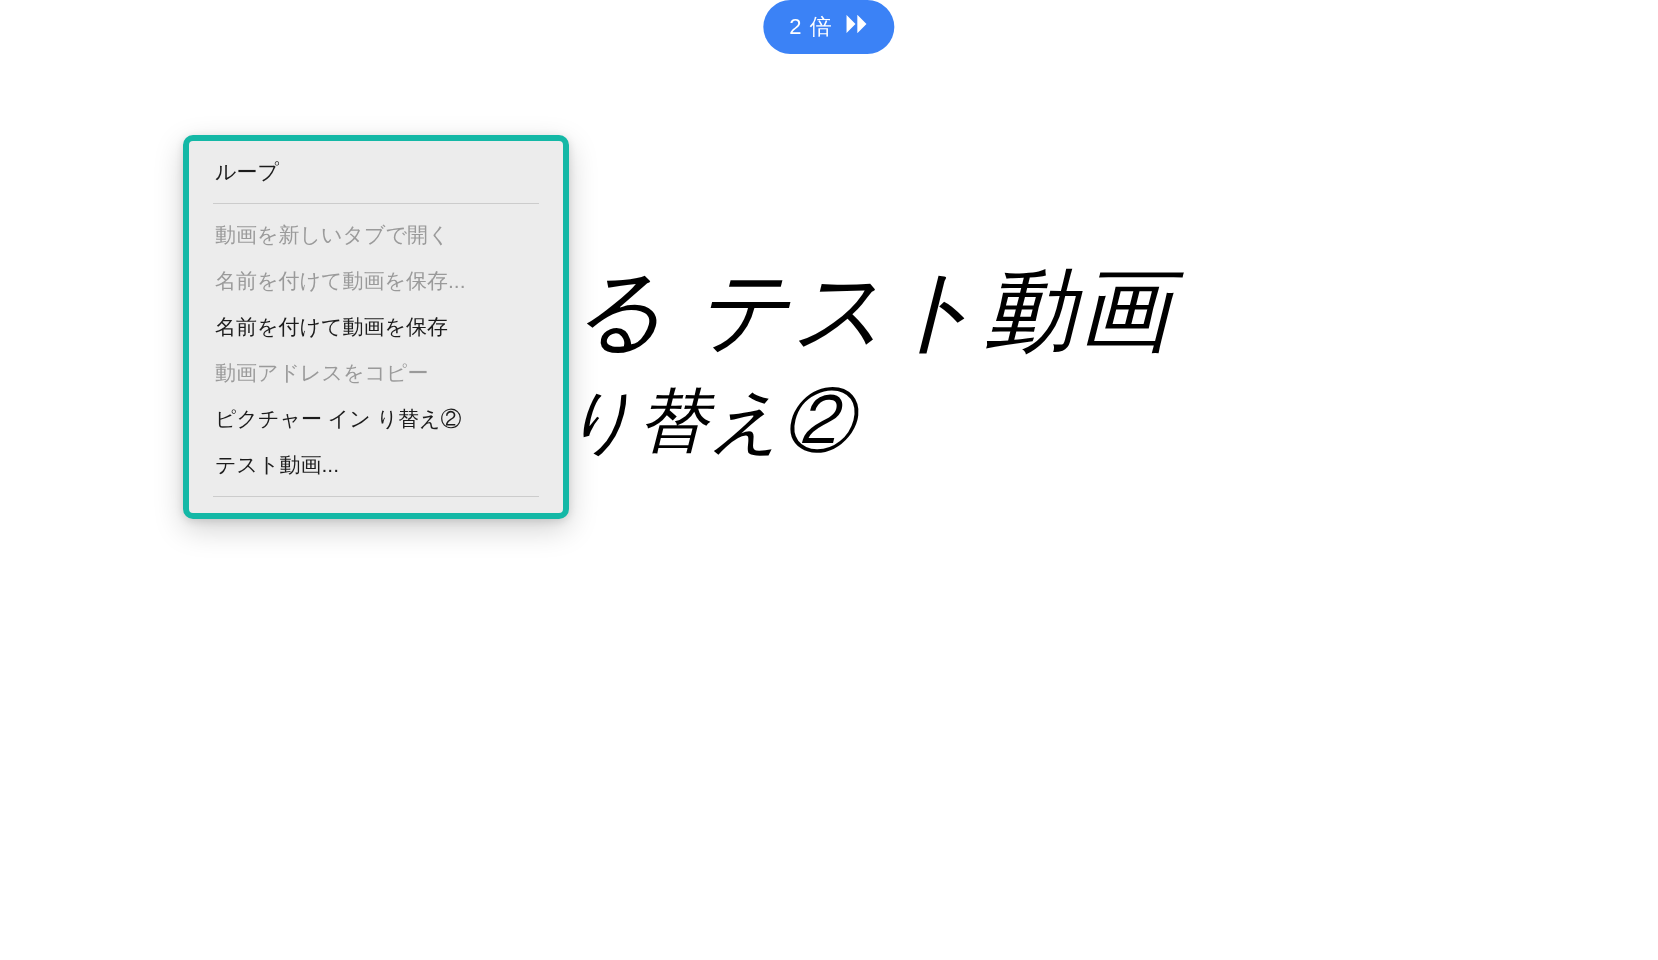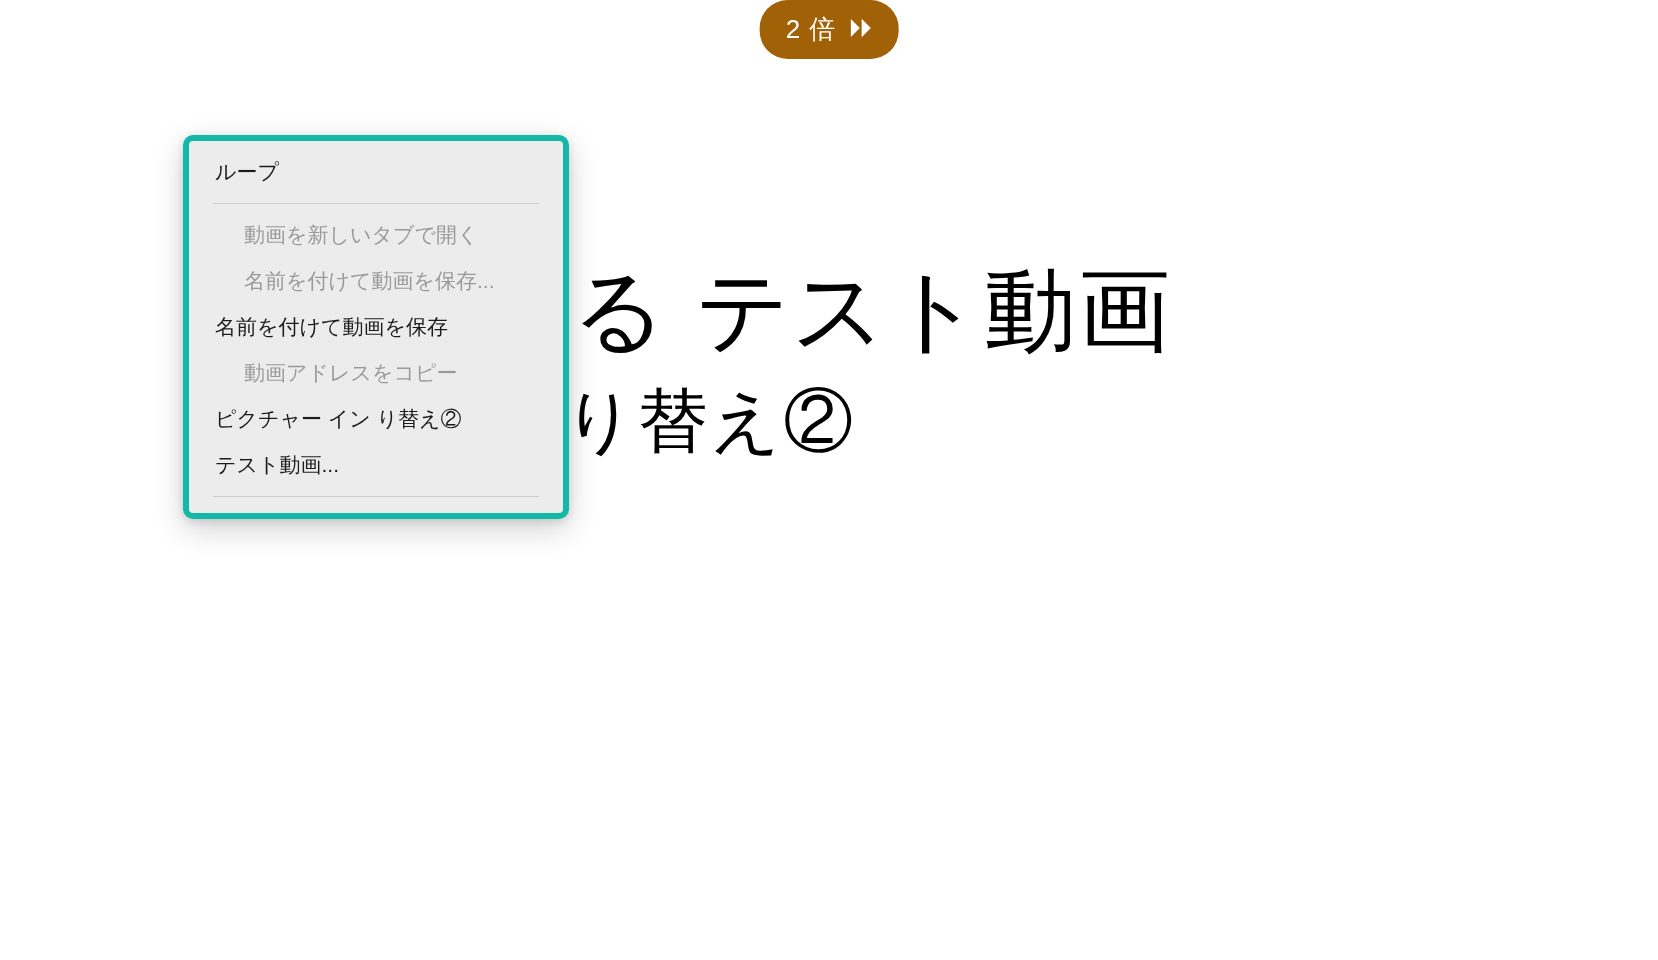--- a/index.html
+++ b/index.html
@@ -13,43 +13,44 @@
       background: #ffffff;
       font-family: -apple-system, BlinkMacSystemFont, "Hiragino Sans", "Hiragino Kaku Gothic ProN", sans-serif;
       position: relative;
       overflow: hidden;
     }
     .speed-pill {
       position: absolute;
       top: 0;
       left: 50%;
       transform: translateX(-50%);
-      background: #a16207;
+      background: #3b82f6;
       color: #ffffff;
       border-radius: 28px;
       padding: 12px 26px;
       display: flex;
       align-items: center;
       gap: 14px;
-      font-size: 26px;
+      font-size: 22px;
       font-weight: 500;
     }
     .speed-pill .label {
       letter-spacing: 1px;
     }
     .speed-pill svg {
       width: 22px;
       height: 20px;
       fill: #ffffff;
     }
     .video-text {
       position: absolute;
       left: 572px;
       top: 255px;
       color: #000000;
+      font-style: italic;
     }
     .video-text .line1 {
       font-size: 92px;
       font-weight: 400;
       letter-spacing: 2px;
       line-height: 1.2;
     }
     .video-text .line2 {
       font-size: 70px;
       font-weight: 400;
@@ -70,21 +71,20 @@
     }
     .context-menu .item {
       padding: 9px 26px;
       font-size: 21px;
       color: #1c1c1c;
       cursor: default;
       white-space: nowrap;
     }
     .context-menu .item.disabled {
       color: #9a9a9a;
-      margin-left: 29px;
     }
     .context-menu .separator {
       height: 1px;
       background: #cccccc;
       margin: 8px 24px;
     }
   </style>
 </head>
 <body>
 

